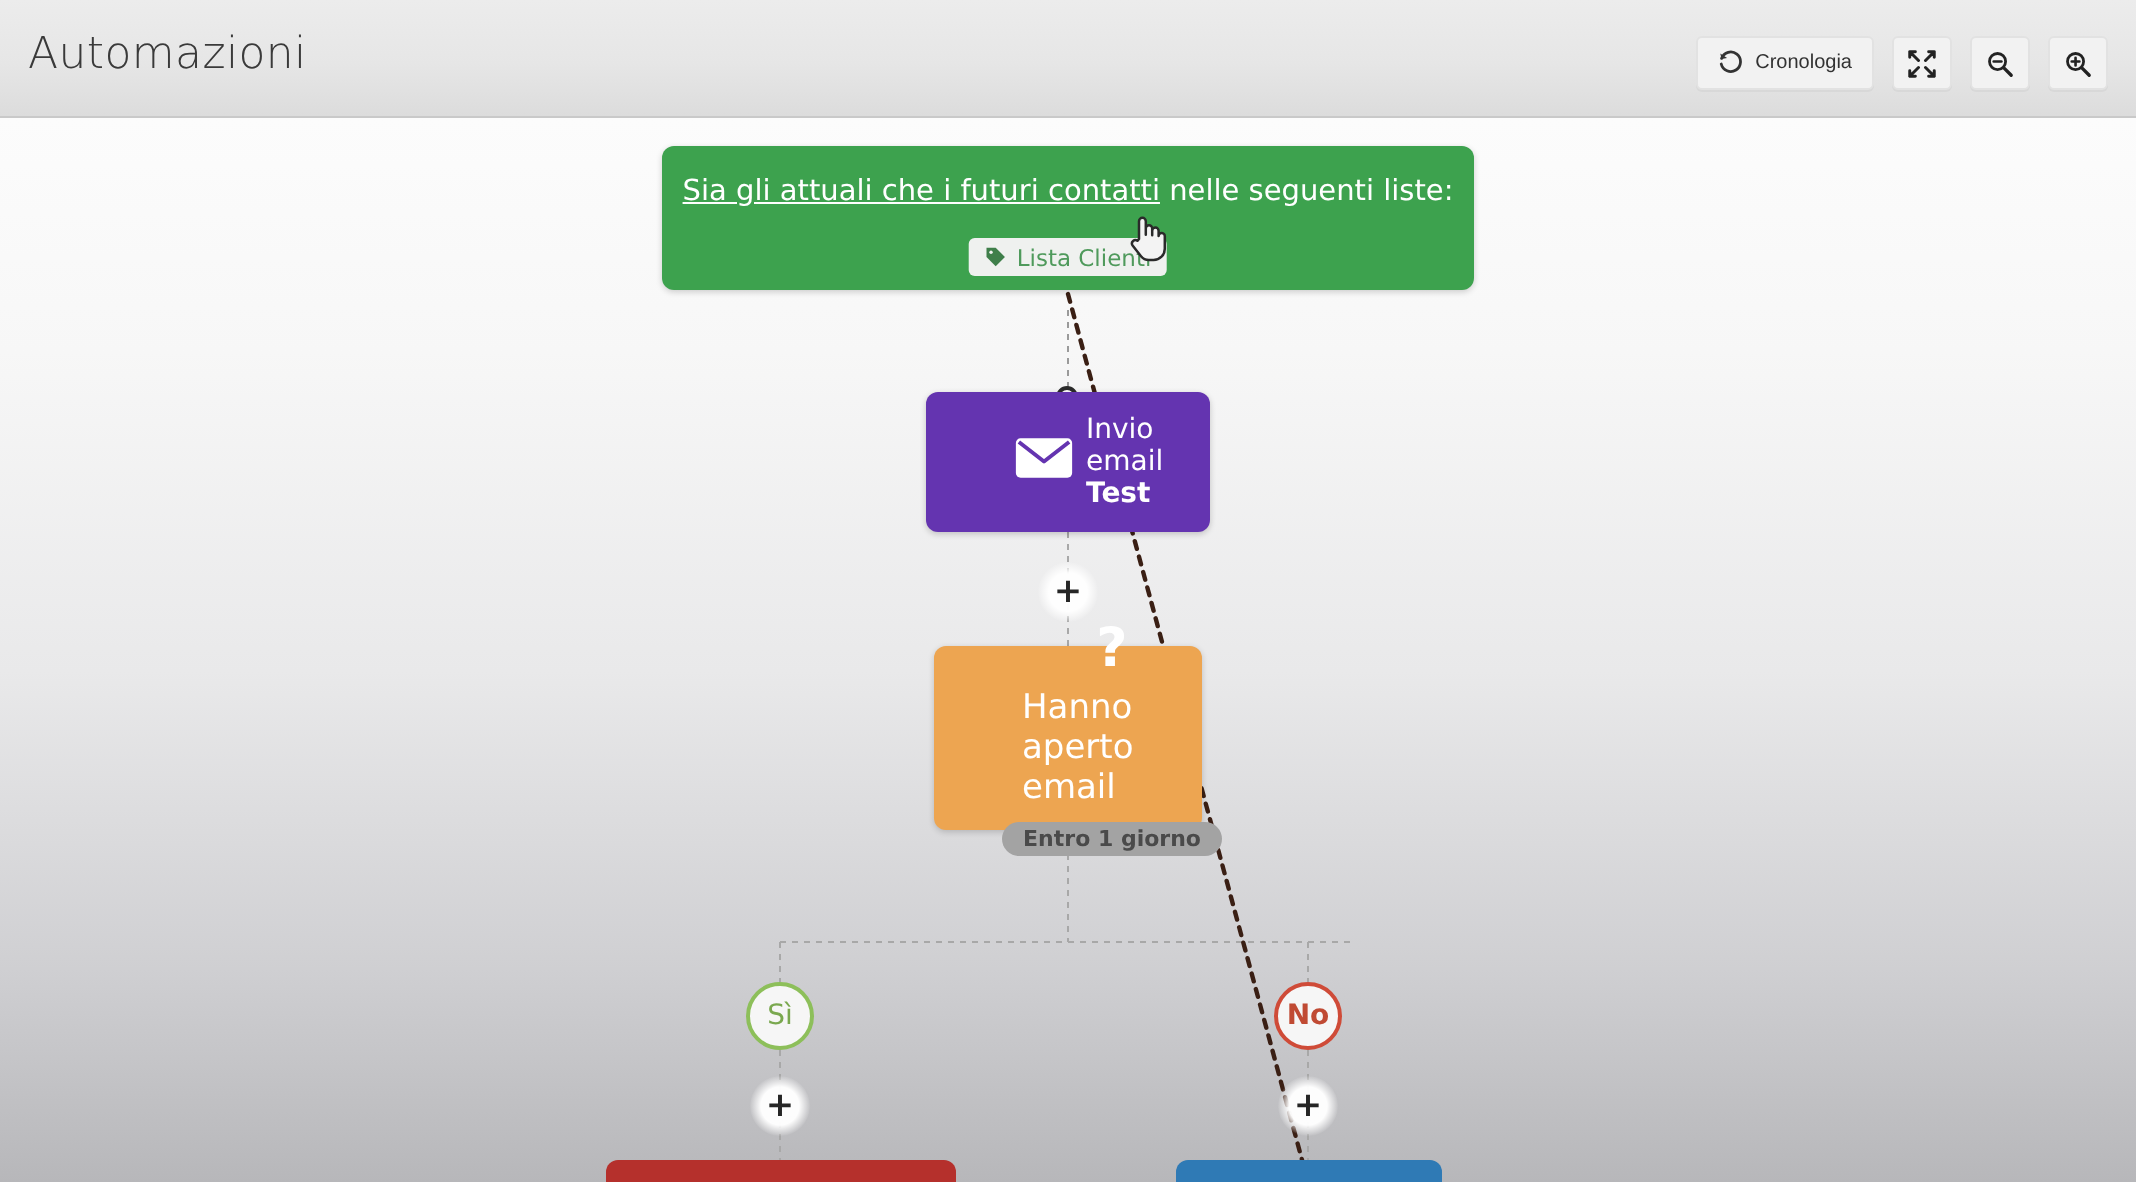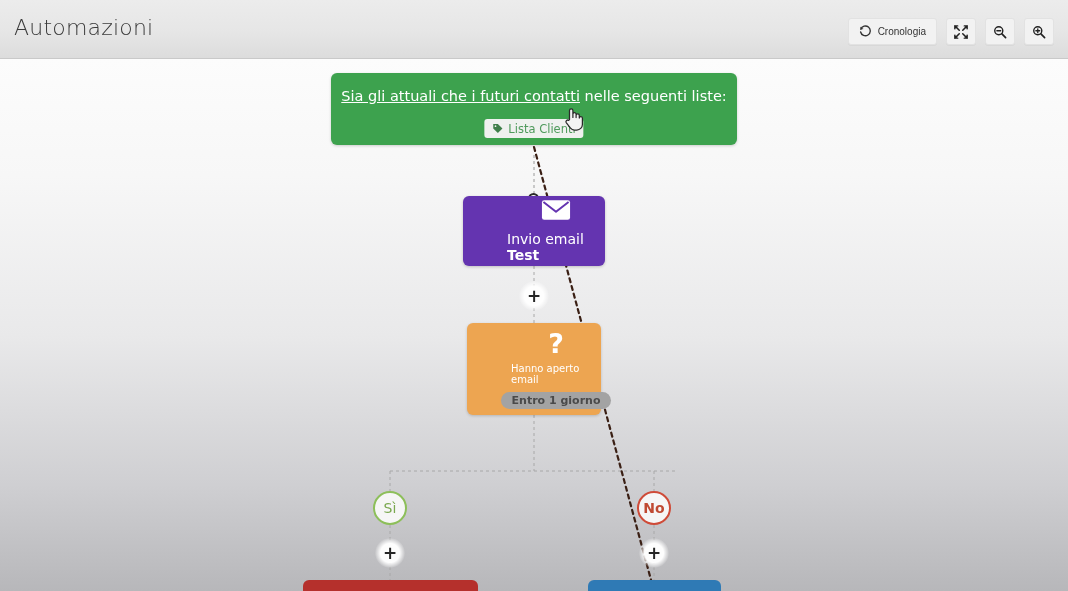--- a/index.html
+++ b/index.html
@@ -61,33 +61,33 @@
     display:inline-flex;align-items:center;gap:5px;padding:0 8px;
     font-size:11.5px;color:#4f9a5c;white-space:nowrap;
     font-family:"DejaVu Sans",sans-serif;
   }
   .tag-pill svg{display:block;}
 
   .node-email{
     left:463px;top:137px;width:142px;height:70px;
     background:#6434b0;color:#fff;
     box-shadow:0 1px 3px rgba(0,0,0,.2);
-    display:flex;flex-direction:column;align-items:center;justify-content:center;gap:6px;
+    display:flex;flex-direction:row;align-items:center;justify-content:center;gap:6px;
   }
   .node-email .label{font-size:14px;font-family:"DejaVu Sans",sans-serif;}
   .node-email .label b{font-weight:700;}
 
   .node-cond{
     left:467px;top:264px;width:134px;height:92px;
     background:#eda551;color:#fff;
     box-shadow:0 1px 3px rgba(0,0,0,.18);
     display:flex;flex-direction:column;align-items:center;justify-content:center;gap:2px;
   }
   .node-cond .qmark{font-size:27px;font-weight:700;line-height:1;font-family:"DejaVu Sans",sans-serif;margin-bottom:4px;}
-  .node-cond .label{font-size:10px;font-family:"DejaVu Sans",sans-serif;}
+  .node-cond .label{font-size:17px;font-family:"DejaVu Sans",sans-serif;}
   .cond-pill{
     margin-top:5px;background:#a3a3a3;border-radius:11px;
     padding:2px 11px;font-size:11px;font-weight:700;color:#4a4a4a;
     font-family:"DejaVu Sans",sans-serif;white-space:nowrap;
   }
 
   .node-stub{position:absolute;height:20px;border-radius:6px 6px 0 0;}
   .node-stub.red{left:303px;top:521px;width:175px;background:#b5302c;}
   .node-stub.blue{left:588px;top:521px;width:133px;background:#2f7ab5;}
 

